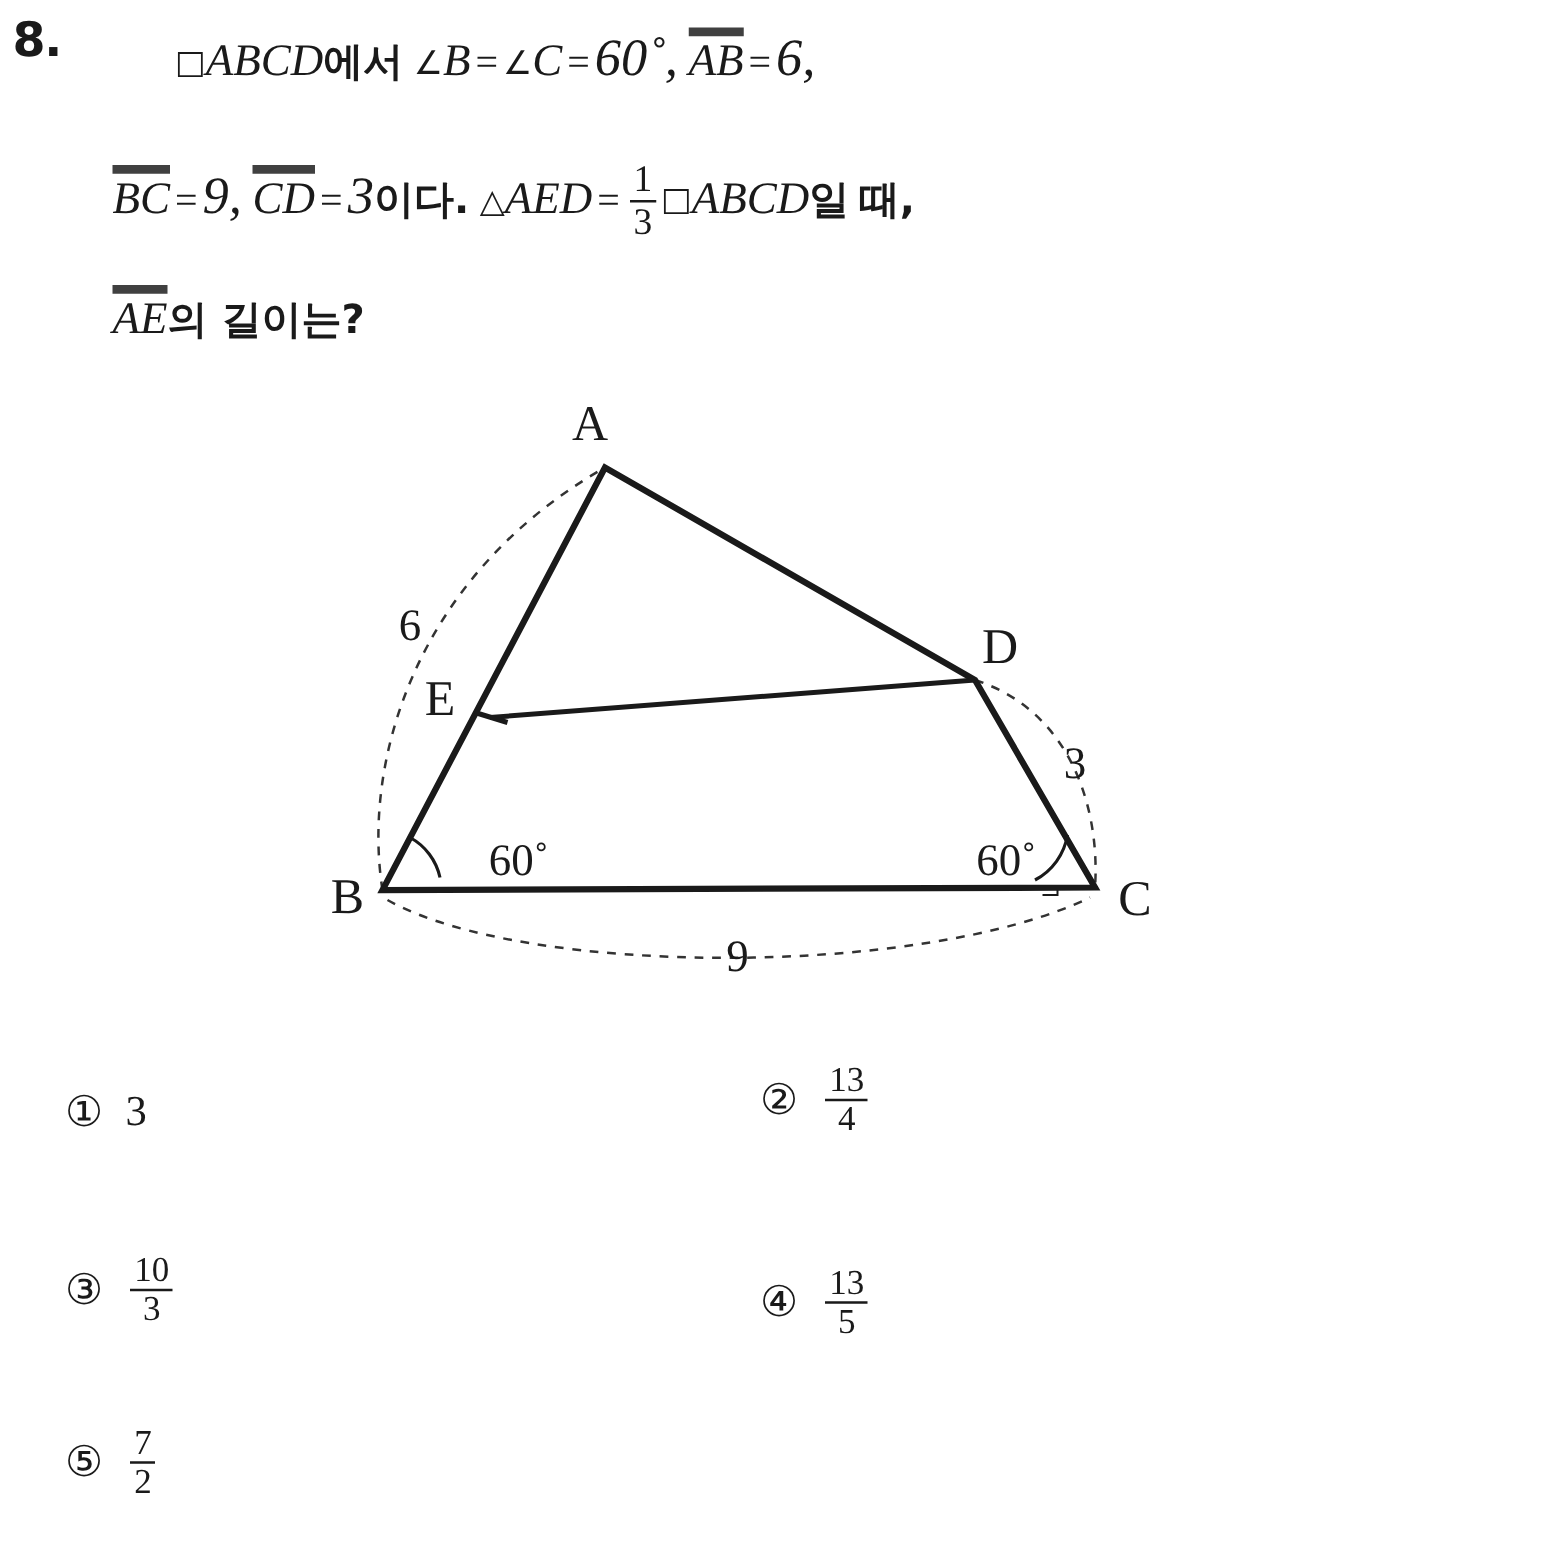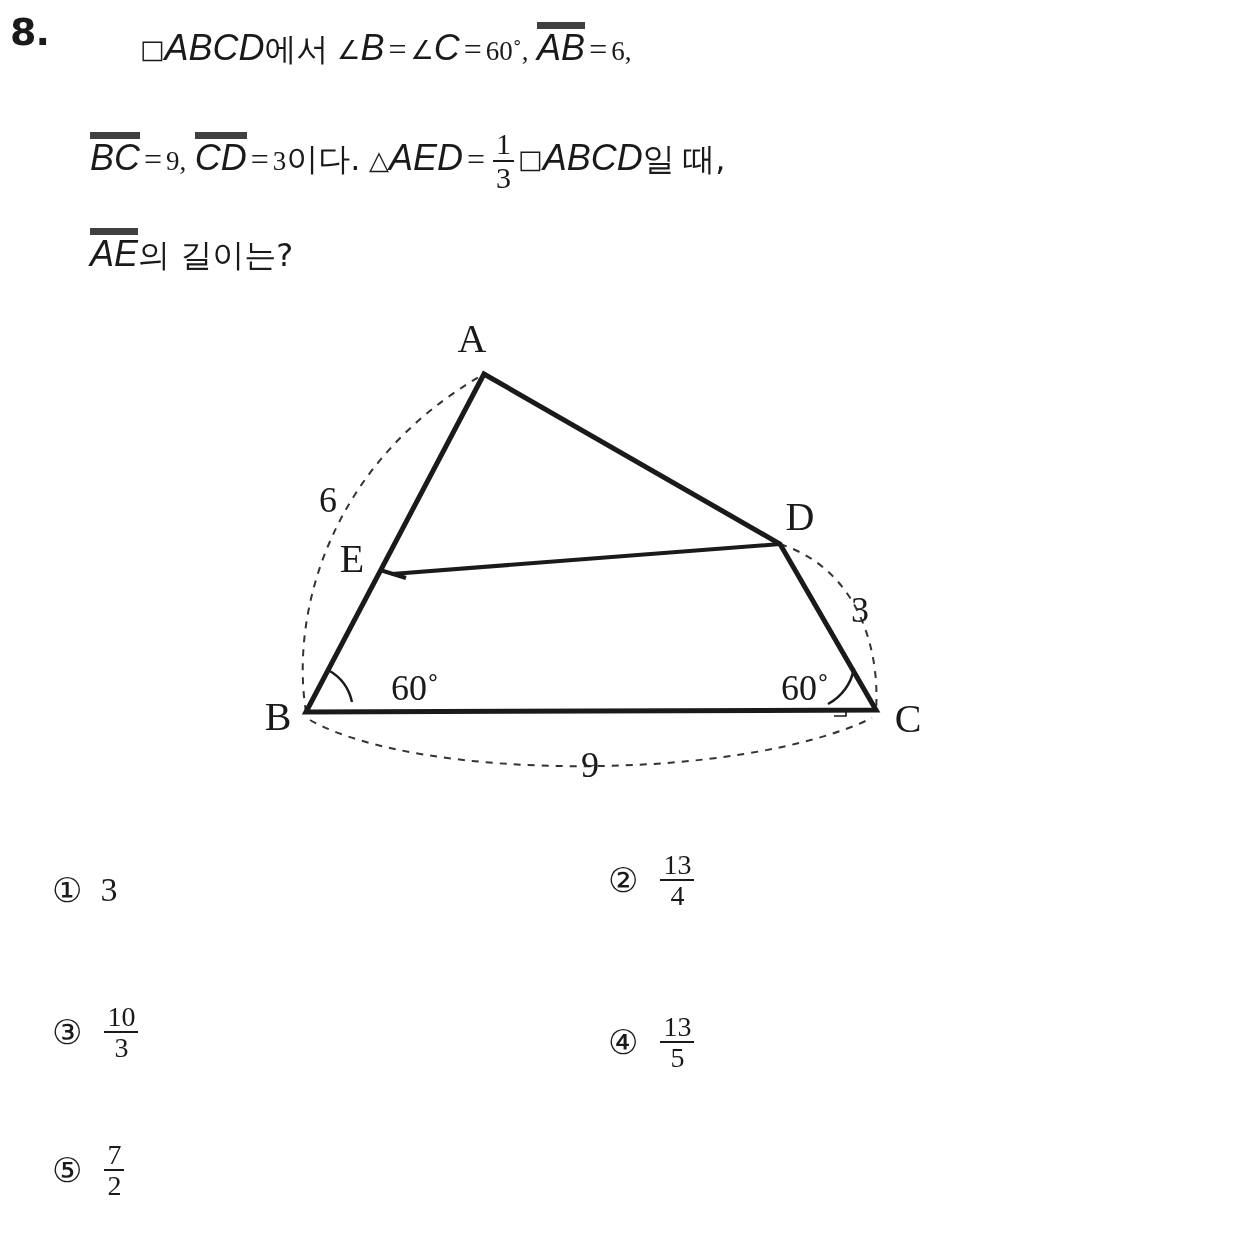--- a/index.html
+++ b/index.html
@@ -40,23 +40,23 @@
   .line {
     position: absolute;
     font-size: 34px;
     white-space: nowrap;
     line-height: 1;
   }
   .l1 { left: 140px; top: 22px; }
   .l2 { left: 90px;  top: 130px; }
   .l3 { left: 90px;  top: 228px; text-align: right; }
 
-  .mi { font-family: Liberation Sans, sans-serif; font-style: italic; font-size: 36px; }
-  .mr { font-family: "Liberation Serif", serif; font-size: 27px; }
-  .ko { font-family: "DejaVu Sans", sans-serif; font-size: 32px; font-weight: normal; }
+  .mi { font-family: Liberation Serif, serif; font-style: italic; font-size: 36px; }
+  .mr { font-family: "Liberation Serif", serif; font-size: 42px; font-style: italic; }
+  .ko { font-family: "DejaVu Sans", sans-serif; font-size: 32px; font-weight: bold; }
   .op { font-family: "Liberation Serif", serif; font-size: 32px; padding: 0 4px; }
 
   .ovl {
     display: inline-block;
     border-top: 7px solid #404040;
     padding-top: 1px;
     line-height: 1;
   }
   .quadsym {
     font-family: "DejaVu Sans", sans-serif;

